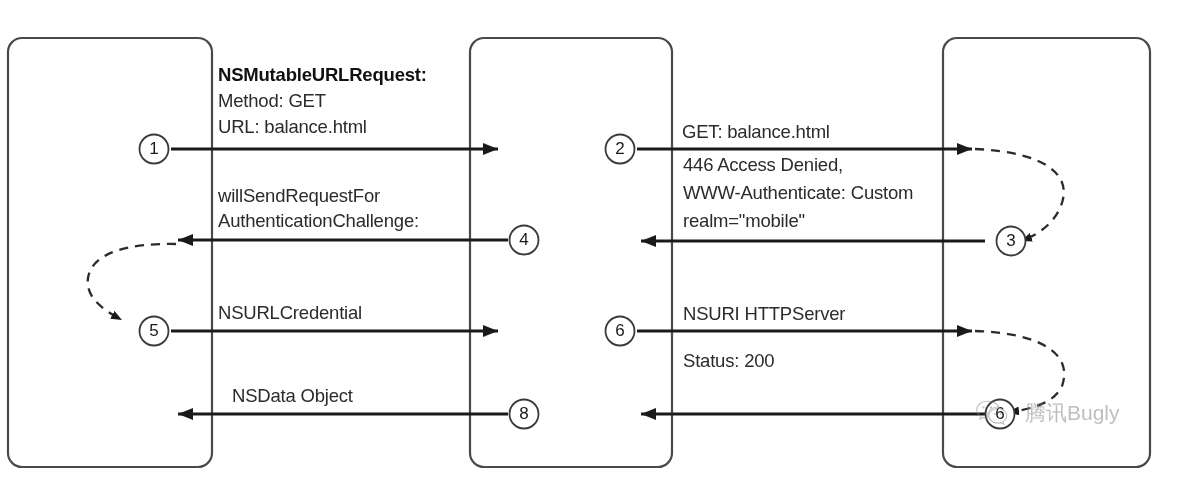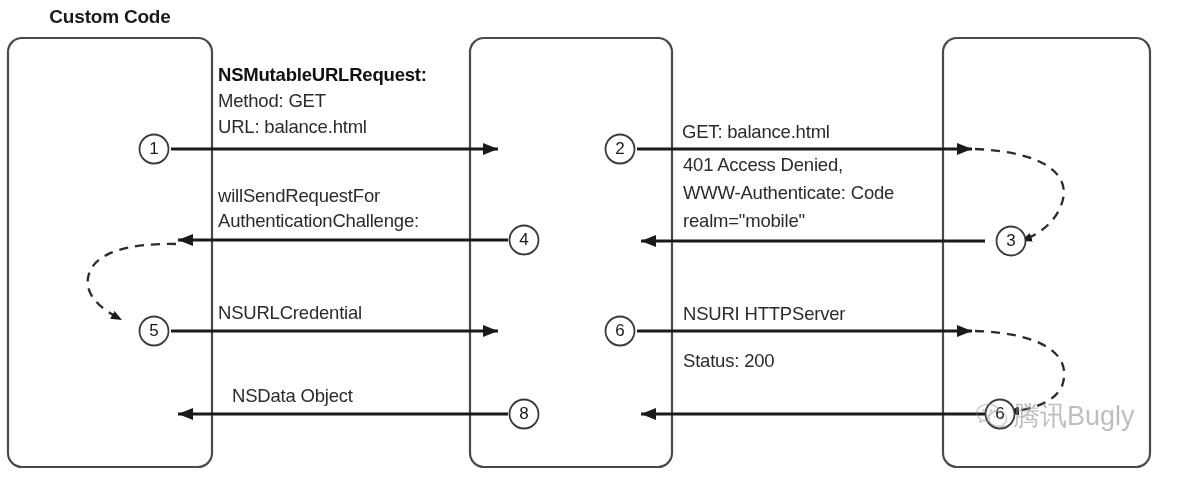--- a/index.html
+++ b/index.html
@@ -56,32 +56,32 @@
     position: absolute;
     left: 975px;
     top: 398px;
     display: flex;
     align-items: center;
     gap: 4px;
     opacity: 0.55;
   }
   .wm-text {
     font-family: "Liberation Sans", sans-serif;
-    font-size: 27px;
+    font-size: 21px;
     color: #8a8a8a;
     letter-spacing: 0px;
     white-space: nowrap;
+    margin-left: 12px;
   }
 </style>
 </head>
 <body>
 
 <div id="canvas">
 
-  <div class="lane-title" style="left:8px; top:6px; width:204px;">Custom Code</div>
 
   <svg class="layer" viewBox="0 0 1182 482">
     <defs>
       <marker id="arrowR" markerWidth="16" markerHeight="16" refX="15" refY="6" orient="auto" markerUnits="userSpaceOnUse">
         <path d="M0,0 L15,6 L0,12 Z" fill="#1a1a1a"></path>
       </marker>
       <marker id="arrowL" markerWidth="16" markerHeight="16" refX="15" refY="6" orient="auto" markerUnits="userSpaceOnUse">
         <path d="M0,0 L15,6 L0,12 Z" fill="#1a1a1a"></path>
       </marker>
       <marker id="arrowDash" markerWidth="12" markerHeight="12" refX="11" refY="4.5" orient="auto" markerUnits="userSpaceOnUse">
@@ -139,22 +139,22 @@
 
   <div class="msg" style="left:218px; top:183px;text-align:right;">willSendRequestFor</div>
   <div class="msg" style="left:218px; top:208px;">AuthenticationChallenge:</div>
 
   <div class="msg" style="left:218px; top:300px;">NSURLCredential</div>
 
   <div class="msg" style="left:232px; top:383px;">NSData Object</div>
 
   <div class="msg" style="left:682px; top:119px;">GET: balance.html</div>
 
-  <div class="msg" style="left:683px; top:152px;">401 Access Denied,</div>
-  <div class="msg" style="left:683px; top:180px;">WWW-Authenticate: Code</div>
+  <div class="msg" style="left:683px; top:152px;">446 Access Denied,</div>
+  <div class="msg" style="left:683px; top:180px;">WWW-Authenticate: Custom</div>
   <div class="msg" style="left:683px; top:208px;">realm="mobile"</div>
 
   <div class="msg" style="left:683px; top:301px;">NSURI HTTPServer</div>
 
   <div class="msg" style="left:683px; top:348px;">Status: 200</div>
 
   <div class="watermark">
     <svg width="34" height="30" viewBox="0 0 34 30">
       <path d="M12.5 3.2 C6.3 3.2 1.8 7.2 1.8 11.7 c0 2.6 1.6 4.9 4 6.4 l-0.9 3.0 3.3 -1.7 c1.3 0.3 2.2 0.5 3.6 0.5 0.4 0 0.8 0 1.2 -0.05 -0.25 -0.8 -0.4 -1.6 -0.4 -2.4 0 -4.7 4.4 -8.5 10.0 -8.5 0.4 0 0.8 0.02 1.2 0.06 C22.9 6.0 18.2 3.2 12.5 3.2 z" fill="none" stroke="#8a8a8a" stroke-width="1.1"></path>
       <circle cx="8.6" cy="9.4" r="1.15" fill="#8a8a8a"></circle>

